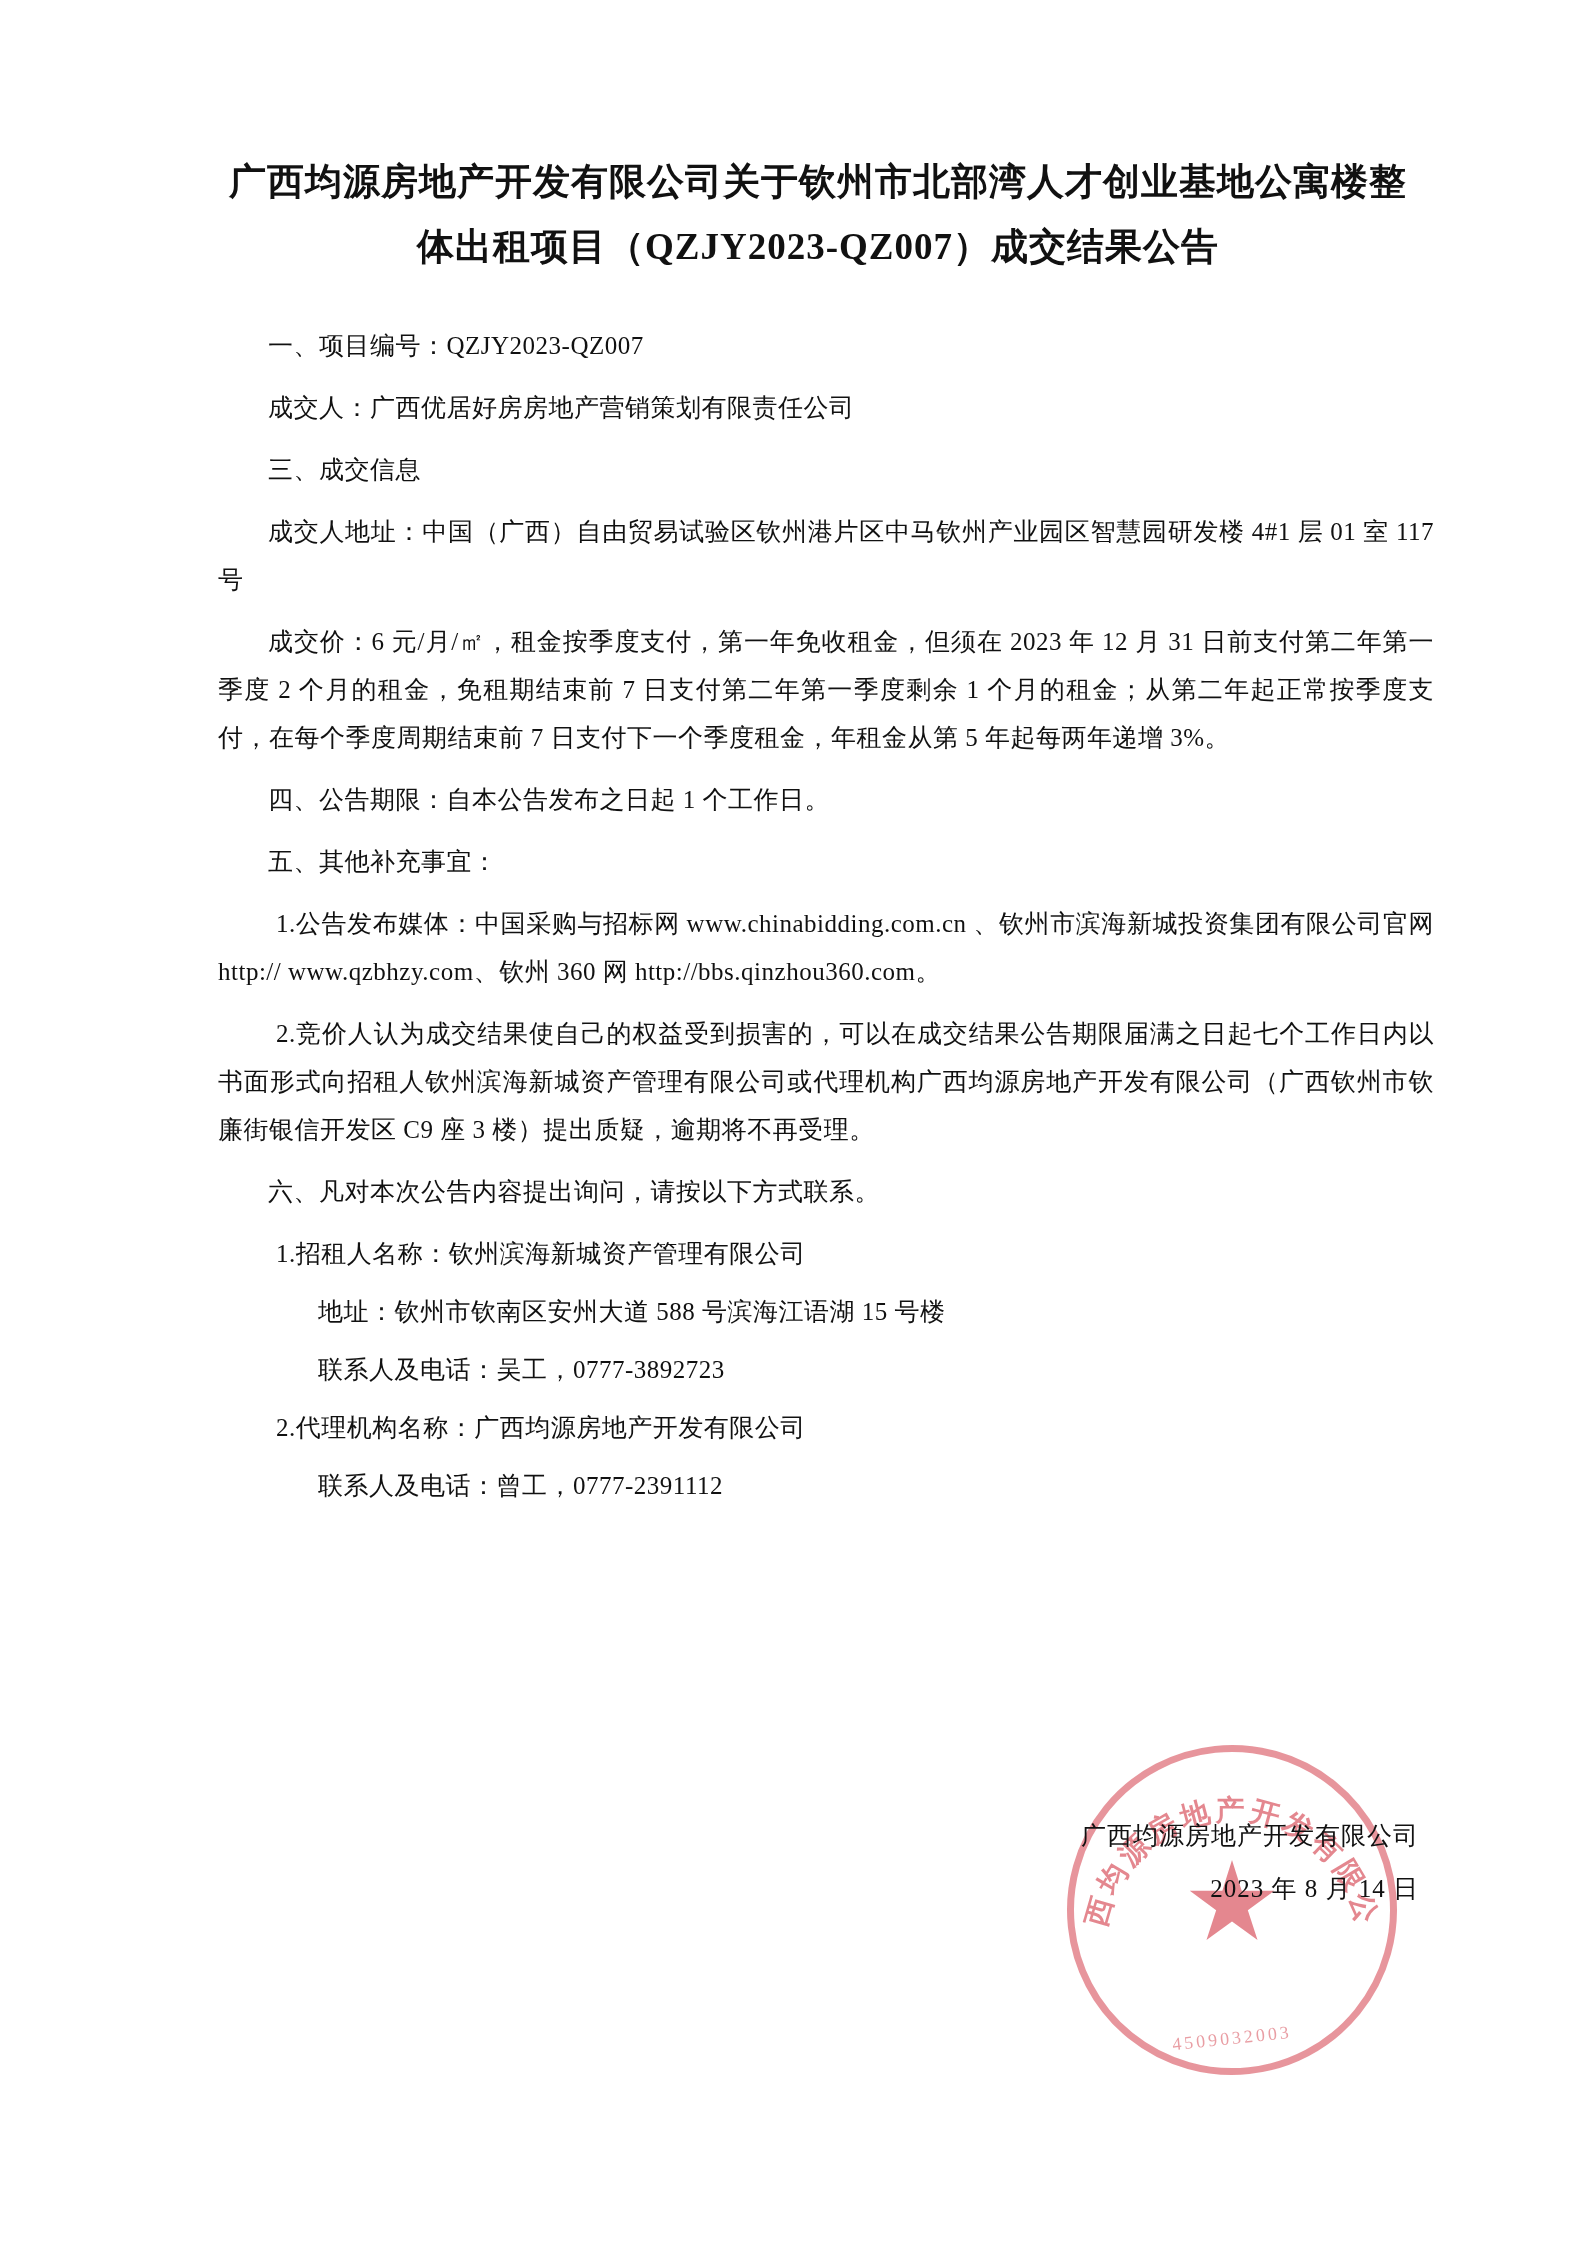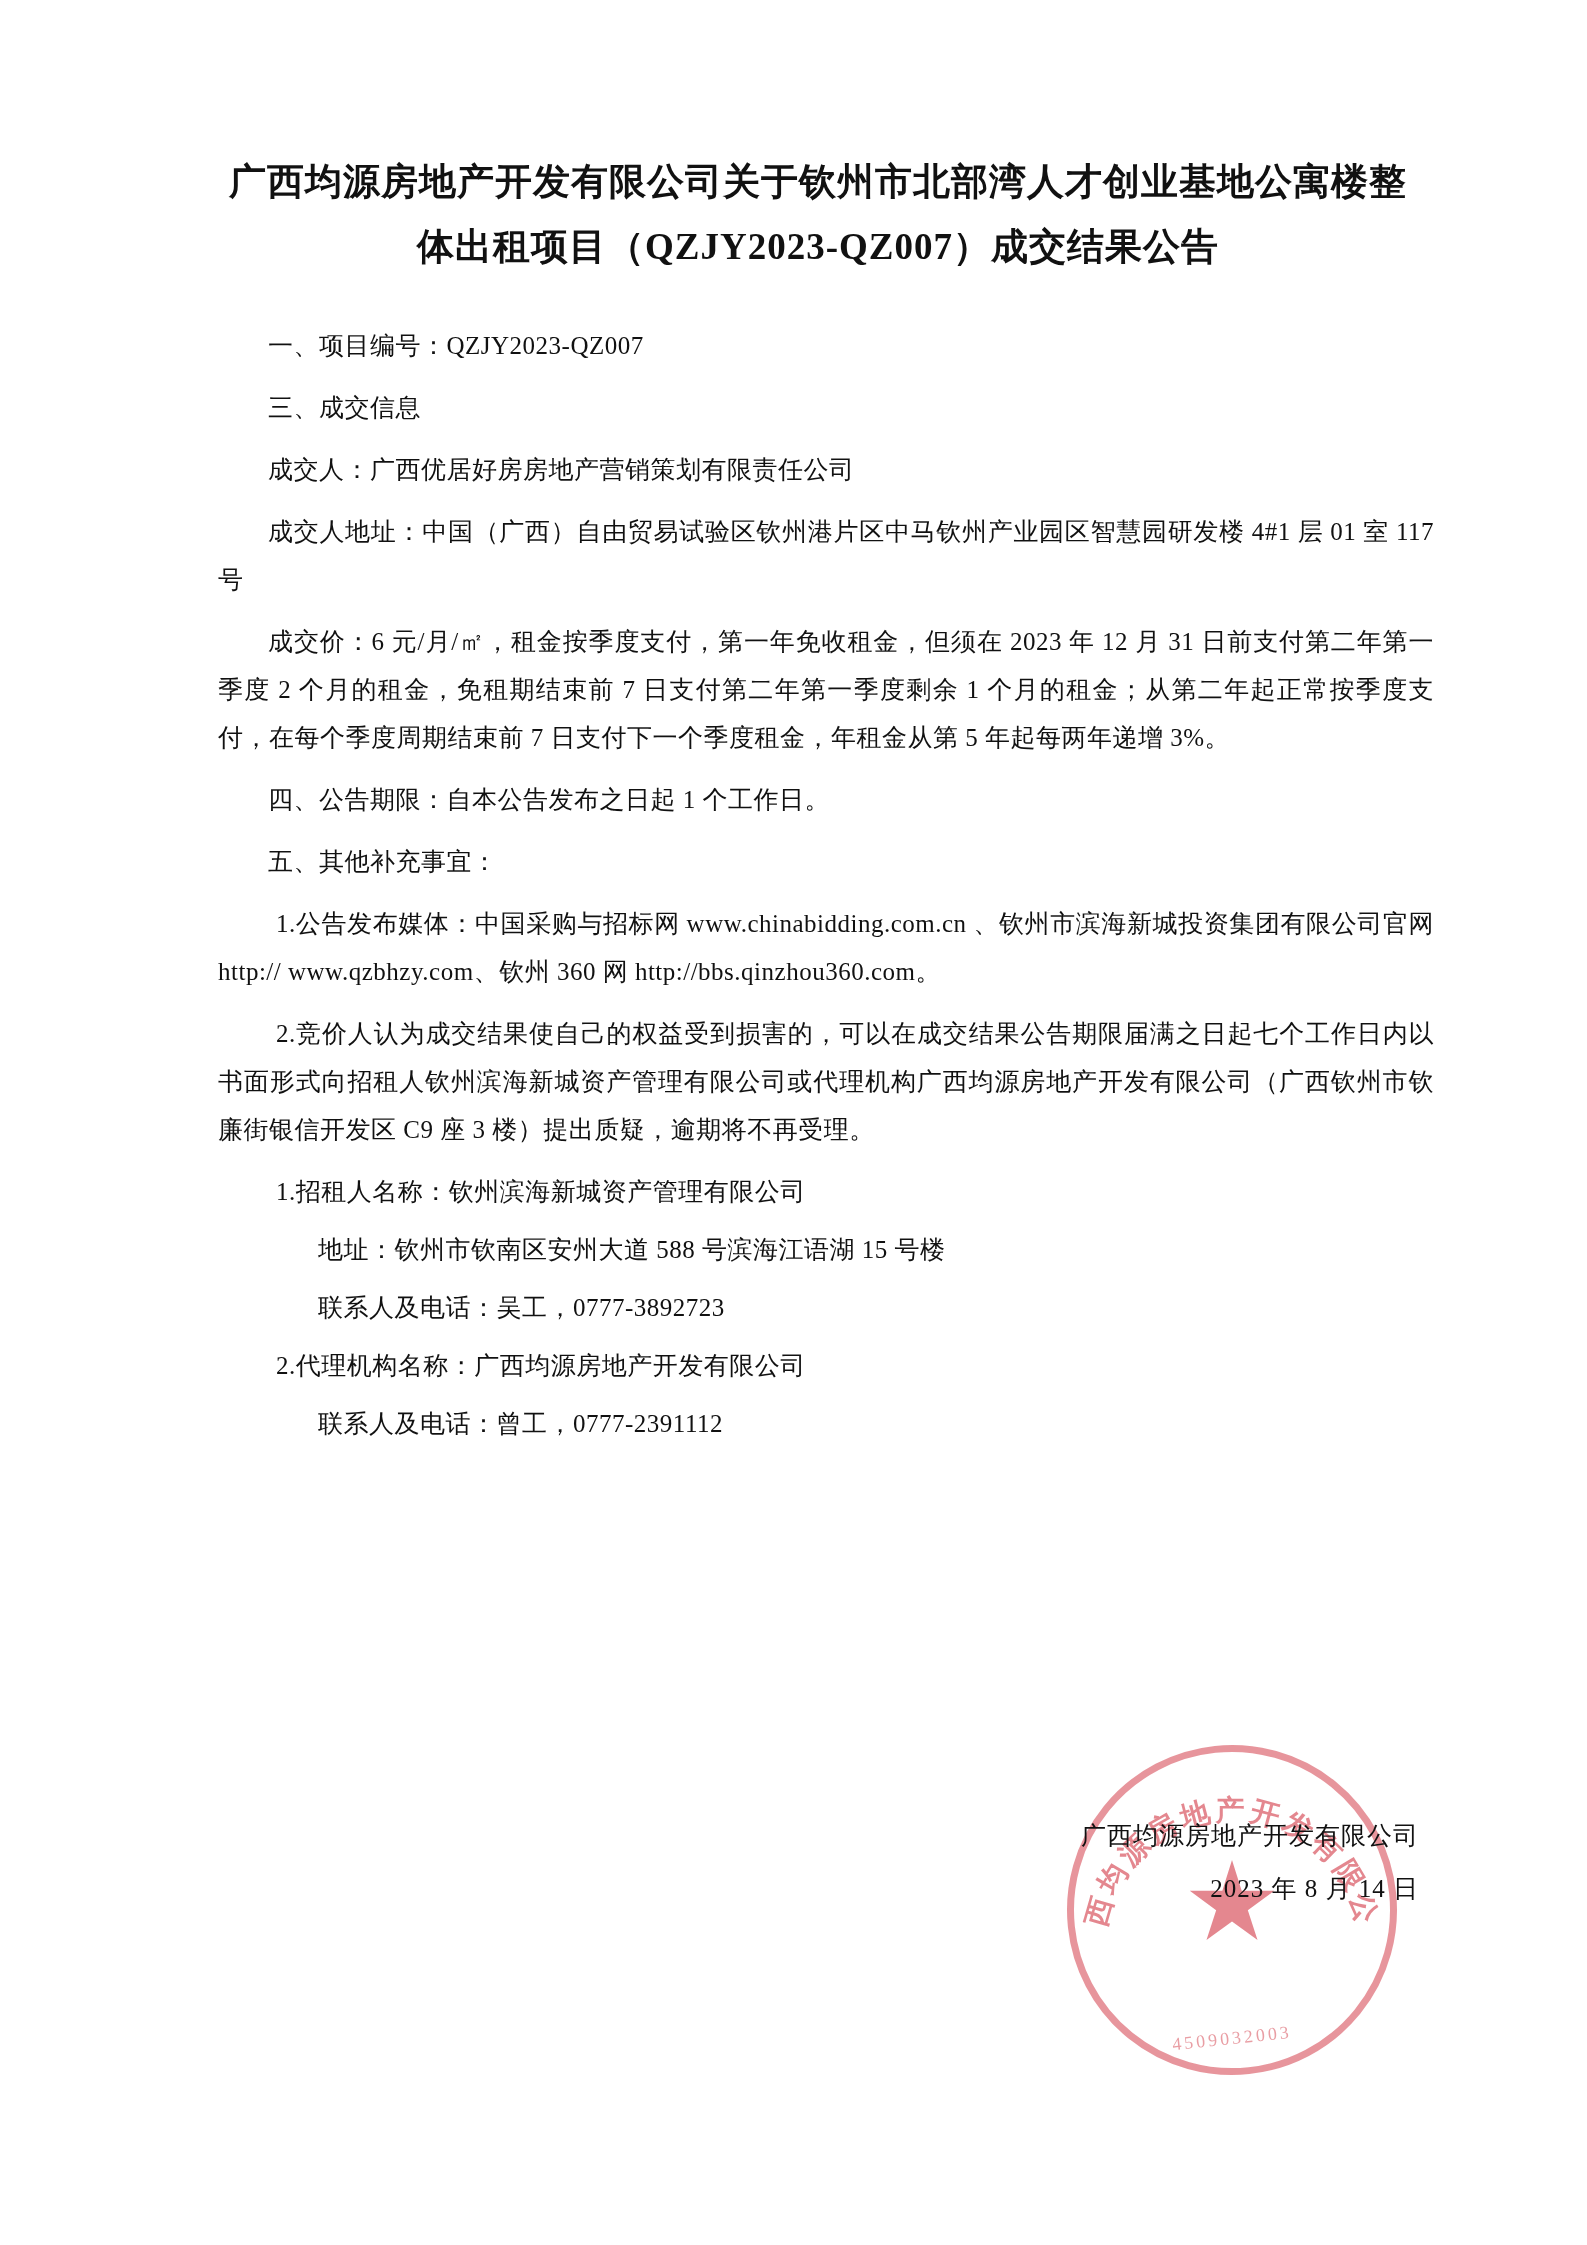--- a/index.html
+++ b/index.html
@@ -123,36 +123,37 @@
 
 <div class="page">
 
   <h1 class="doc-title">广西均源房地产开发有限公司关于钦州市北部湾人才创业基地公寓楼整体出租项目（QZJY2023-QZ007）成交结果公告</h1>
 
   <div class="body-block">
 
     <p class="line indent">一、项目编号：QZJY2023-QZ007</p>
 
 
+    <p class="line indent">成交人：广西优居好房房地产营销策划有限责任公司</p>
+
     <p class="line indent">三、成交信息</p>
-
-    <p class="line indent">成交人：广西优居好房房地产营销策划有限责任公司</p>
 
     <p class="line indent">成交人地址：中国（广西）自由贸易试验区钦州港片区中马钦州产业园区智慧园研发楼 4#1 层 01 室 117 号</p>
 
     <p class="line indent">成交价：6 元/月/㎡，租金按季度支付，第一年免收租金，但须在 2023 年 12 月 31 日前支付第二年第一季度 2 个月的租金，免租期结束前 7 日支付第二年第一季度剩余 1 个月的租金；从第二年起正常按季度支付，在每个季度周期结束前 7 日支付下一个季度租金，年租金从第 5 年起每两年递增 3%。</p>
 
     <p class="line indent">四、公告期限：自本公告发布之日起 1 个工作日。</p>
 
     <p class="line indent">五、其他补充事宜：</p>
 
     <p class="line indent2">1.公告发布媒体：中国采购与招标网 www.chinabidding.com.cn 、钦州市滨海新城投资集团有限公司官网 http:// www.qzbhzy.com、钦州 360 网 http://bbs.qinzhou360.com。</p>
 
     <p class="line indent2">2.竞价人认为成交结果使自己的权益受到损害的，可以在成交结果公告期限届满之日起七个工作日内以书面形式向招租人钦州滨海新城资产管理有限公司或代理机构广西均源房地产开发有限公司（广西钦州市钦廉街银信开发区 C9 座 3 楼）提出质疑，逾期将不再受理。</p>
 
+    <p class="line indent">六、凡对本次公告内容提出询问，请按以下方式联系。</p>
 
     <p class="line indent2 tight">1.招租人名称：钦州滨海新城资产管理有限公司</p>
 
     <p class="line sub-indent tight">地址：钦州市钦南区安州大道 588 号滨海江语湖 15 号楼</p>
 
     <p class="line sub-indent tight">联系人及电话：吴工，0777-3892723</p>
 
     <p class="line indent2 tight">2.代理机构名称：广西均源房地产开发有限公司</p>
 
 

